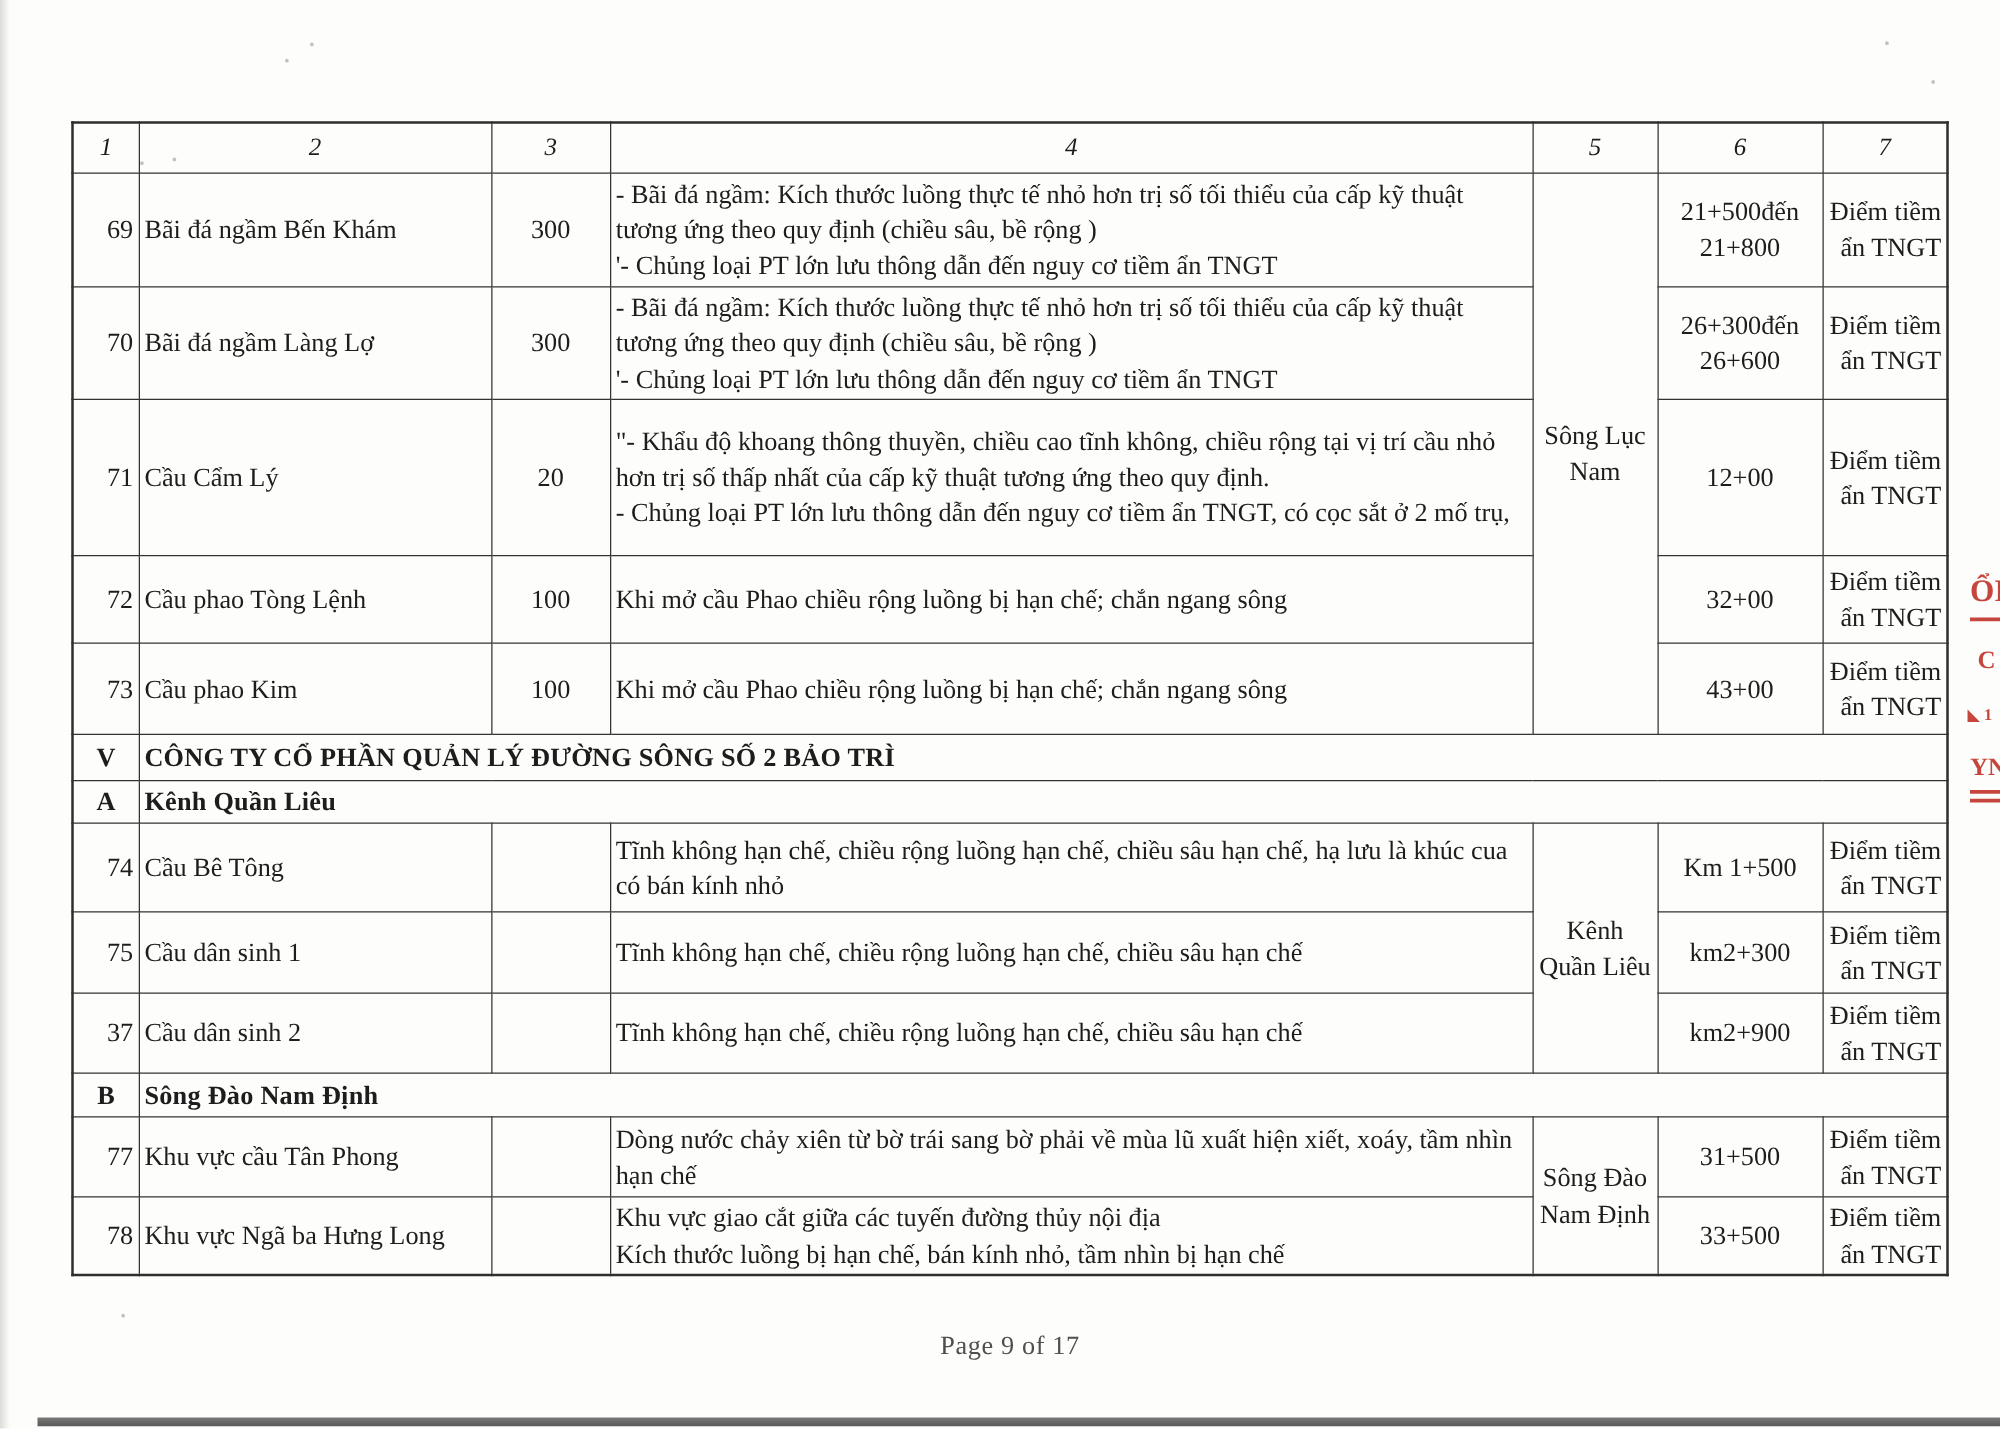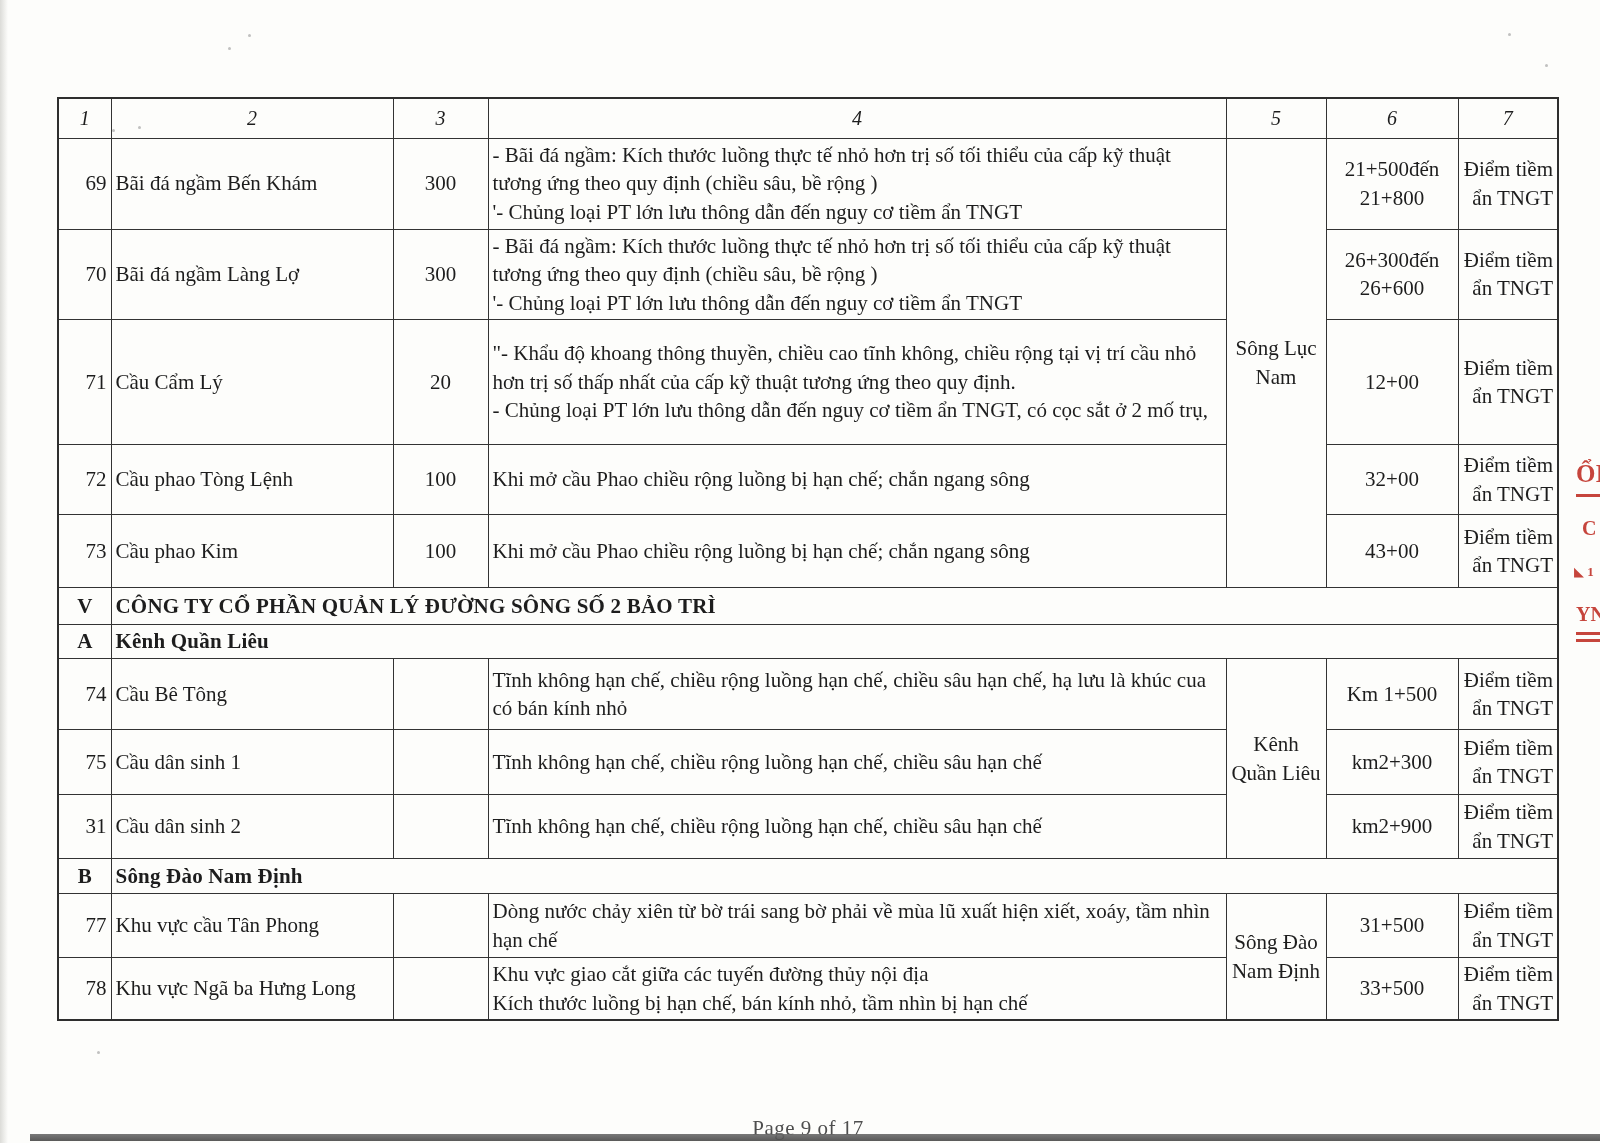--- a/index.html
+++ b/index.html
@@ -43,21 +43,21 @@
   td.c-no{text-align:right;}
   td.c-name{text-align:left;padding-left:8px;}
   td.c-val{text-align:center;}
   td.c-desc{text-align:left;padding:5px 10px 5px 8px;white-space:pre-line;line-height:1.42;}
   td.c-river{text-align:center;padding:2px 13px;line-height:1.35;}
   td.c-km{text-align:center;white-space:pre-line;padding:2px 4px;}
   td.c-risk{text-align:right;padding:2px 2px;line-height:1.3;}
   td.sec-letter{text-align:center;font-weight:bold;}
   td.sec-title{text-align:left;font-weight:bold;font-size:22px;padding-left:8px;letter-spacing:.2px;}
   .footer{
-    position:absolute;left:0;right:0;top:1116px;
+    position:absolute;left:0;right:0;top:1064px;
     text-align:center;font-size:21px;color:#4e4e4e;letter-spacing:.5px;padding-left:16px;
   }
   .stamp-frag{
     position:absolute;
     font-family:"Liberation Serif","DejaVu Serif",serif;
     font-weight:bold;
     white-space:nowrap;
   }
   .stamp-line{position:absolute;height:3px;}
 </style>
@@ -163,21 +163,21 @@
         </tr>
         <tr style="height: 65px; margin-top: 38px;">
           <td class="c-no">75</td>
           <td class="c-name">Cầu dân sinh 1</td>
           <td class="c-val"></td>
           <td class="c-desc">Tĩnh không hạn chế, chiều rộng luồng hạn chế, chiều sâu hạn chế</td>
           <td class="c-km">km2+300</td>
           <td class="c-risk">Điểm tiềm ẩn TNGT</td>
         </tr>
         <tr style="height: 64px;">
-          <td class="c-no">31</td>
+          <td class="c-no">37</td>
           <td class="c-name">Cầu dân sinh 2</td>
           <td class="c-val"></td>
           <td class="c-desc">Tĩnh không hạn chế, chiều rộng luồng hạn chế, chiều sâu hạn chế</td>
           <td class="c-km">km2+900</td>
           <td class="c-risk">Điểm tiềm ẩn TNGT</td>
         </tr>
         <tr style="height: 35px;">
           <td class="sec-letter">B</td>
           <td class="sec-title" colspan="6">Sông Đào Nam Định</td>
         </tr>

